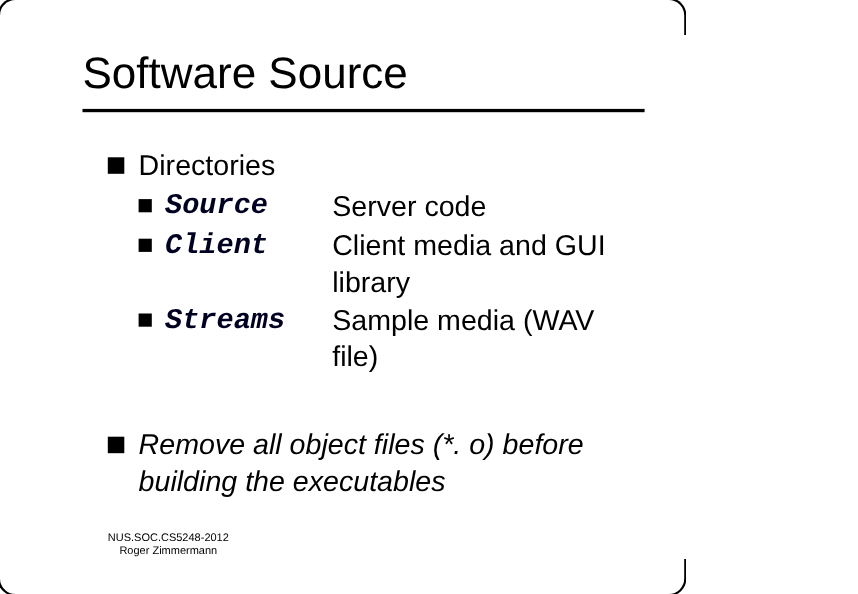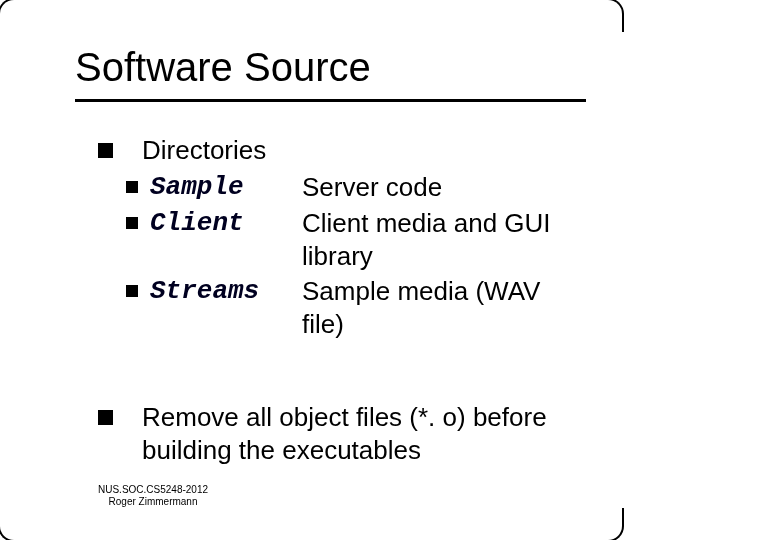--- a/index.html
+++ b/index.html
@@ -52,21 +52,21 @@
     position: absolute;
     left: 98px;
     right: 60px;
     top: 134px;
     font-size: 26px;
     line-height: 1.28;
   }
 
   .l1 {
     position: relative;
-    padding-left: 44px;
+    padding-left: 28px;
     margin-bottom: 4px;
   }
   .l1::before {
     content: "";
     position: absolute;
     left: 0;
     top: 9px;
     width: 15px;
     height: 15px;
     background: #000;
@@ -96,21 +96,22 @@
     font-weight: bold;
     width: 152px;
     flex: 0 0 152px;
     color: #000020;
   }
   .desc {
     flex: 1;
   }
 
   .second {
-    margin-top: 59px;
+    margin-top: 46px;
+    font-style: italic;
   }
 
   .footer {
     position: absolute;
     left: 98px;
     bottom: 32px;
     font-size: 10px;
     line-height: 1.2;
     color: #000;
     font-family: Verdana, Geneva, sans-serif;
@@ -131,21 +132,21 @@
   <div class="rule"></div>
 
   <div class="body">
 
     <div class="l1">
       <span>Directories</span>
     </div>
 
     <div class="sub">
       <div class="row">
-        <span class="dirname">Sample</span>
+        <span class="dirname">Source</span>
         <span class="desc">Server code</span>
       </div>
       <div class="row">
         <span class="dirname">Client</span>
         <span class="desc">Client media and GUI library</span>
       </div>
       <div class="row">
         <span class="dirname">Streams</span>
         <span class="desc">Sample media (WAV file)</span>
       </div>

